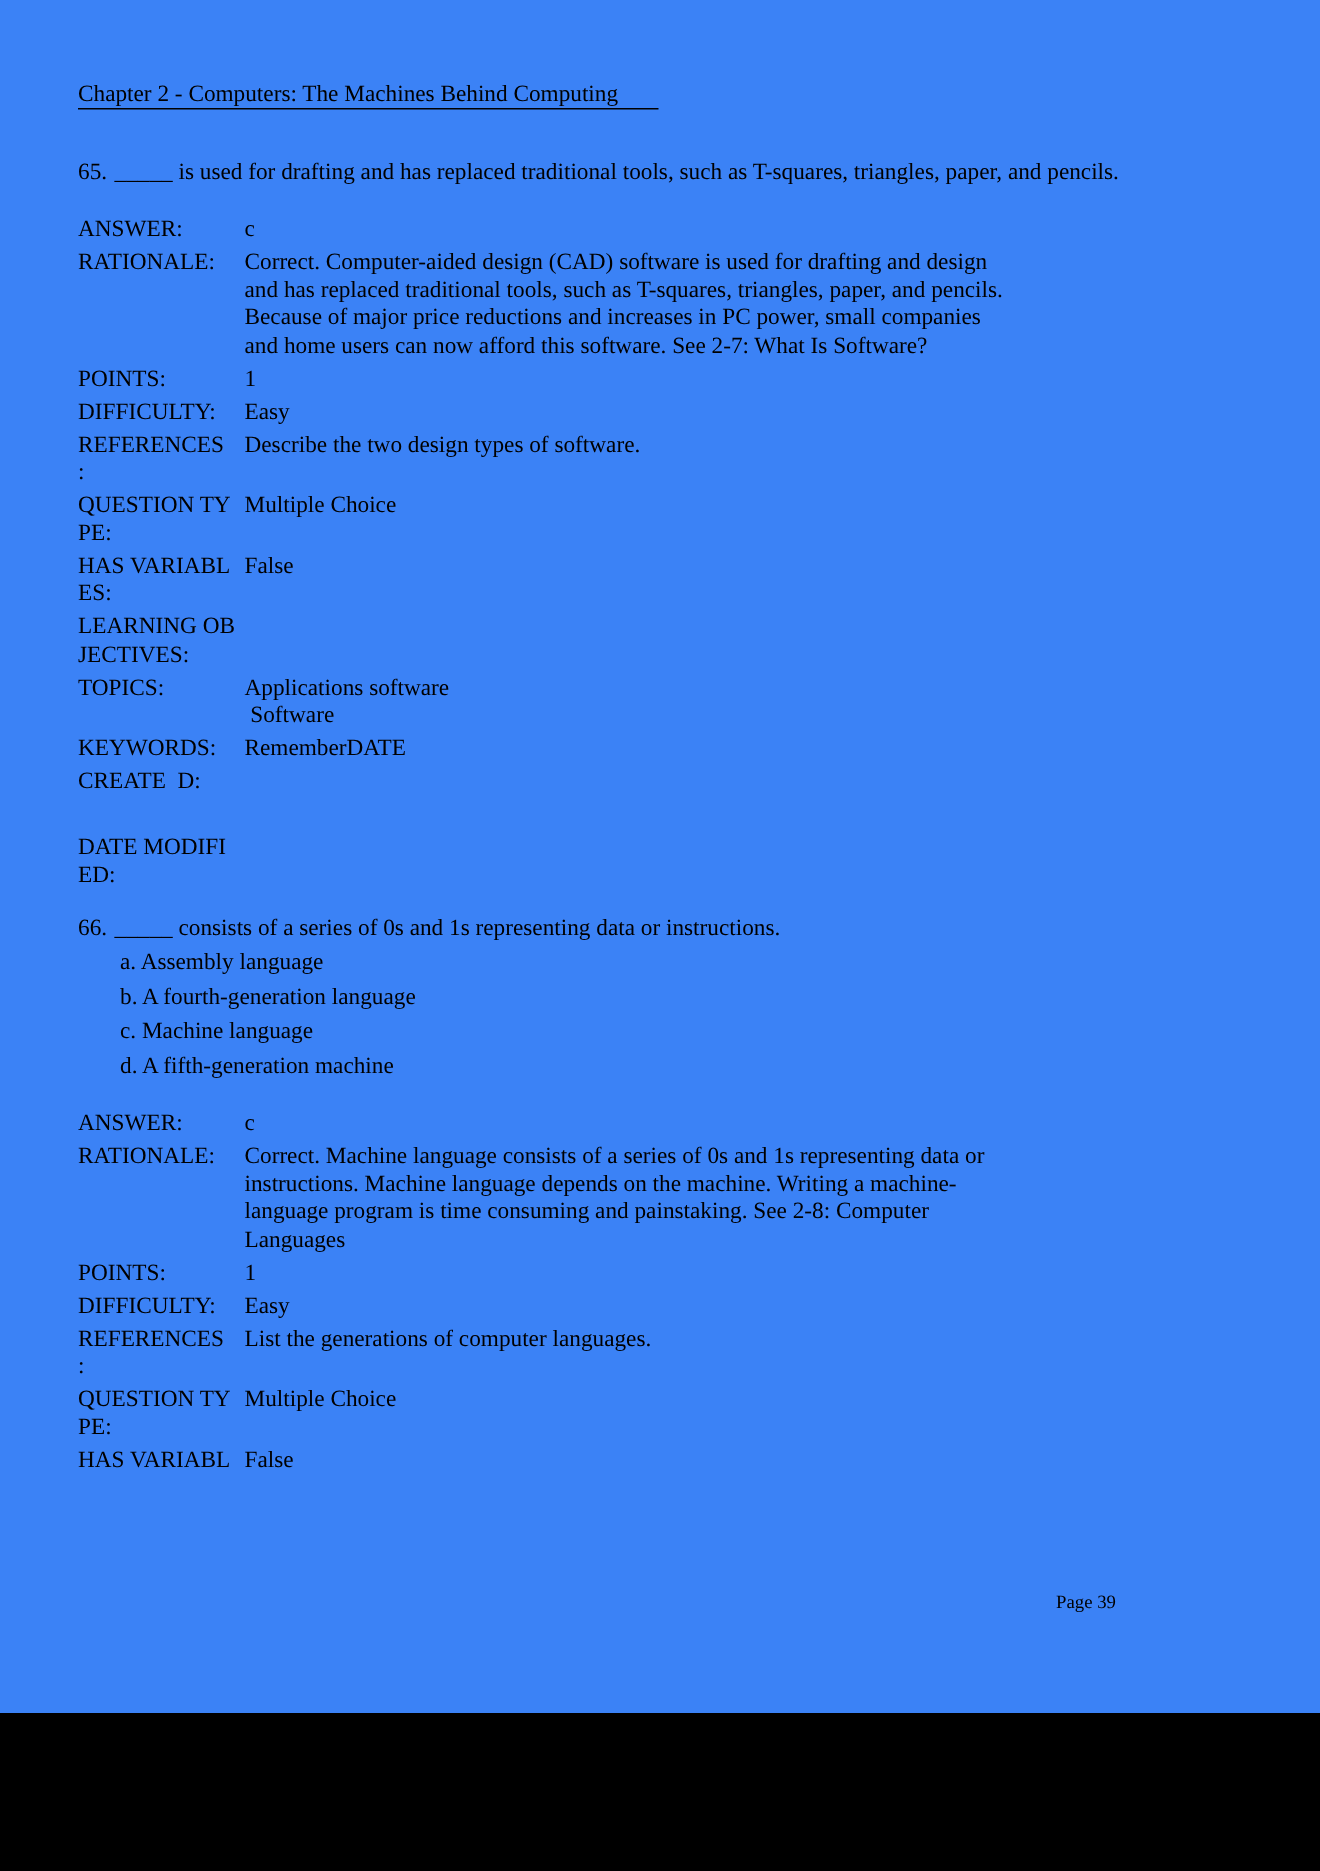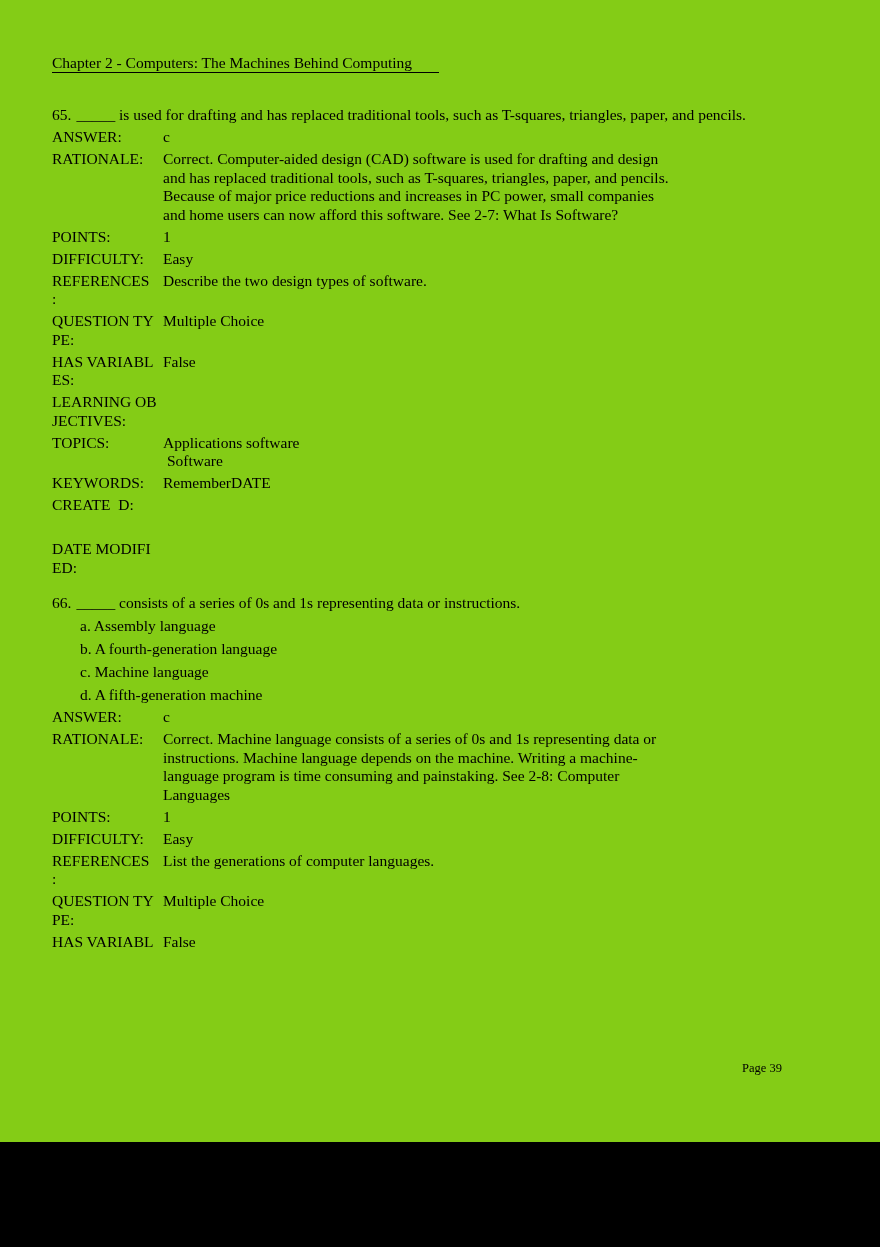--- a/index.html
+++ b/index.html
@@ -11,21 +11,21 @@
     width: 880px;
     height: 1247px;
     position: relative;
     font-family: "Liberation Serif", "DejaVu Serif", serif;
     color: #000000;
     overflow: hidden;
   }
   .page {
     position: absolute;
     inset: 0;
-    background: #84cc16;
+    background: #3b82f6;
     overflow: hidden;
   }
   .header {
     margin: 53px 0 0 52px;
     font-size: 15.5px;
     line-height: 19px;
   }
   .chapter-title {
     display: inline-block;
     border-bottom: 1px solid #000;
@@ -42,42 +42,42 @@
   }
   .question:first-child { margin-top: 32px; }
   .question + .question { margin-top: 16px; }
   .stem { }
   .qnum { margin-right: 5px; font-family: Liberation Serif, serif; }
   .option {
     margin-top: 4px;
     padding-left: 28px;
   }
   .meta {
-    margin-top: 4px;
+    margin-top: 20px;
     font-family: Liberation Serif, serif;
   }
   .meta-row {
     display: flex;
     margin-bottom: 3.5px;
     min-height: 18.5px;
     font-size: 15.5px;
     line-height: 18.5px;
   }
   .meta-label {
     width: 111px;
     flex: none;
     white-space: pre;
   }
   .meta-value {
     width: 515px;
     white-space: pre-wrap;
   }
   .page-number {
     position: absolute;
-    left: 742px;
+    left: 704px;
     top: 1061px;
     font-size: 12.5px;
     line-height: 14px;
   }
   .bottom-bar {
     position: absolute;
     left: 0;
     top: 1142px;
     width: 880px;
     height: 105px;

